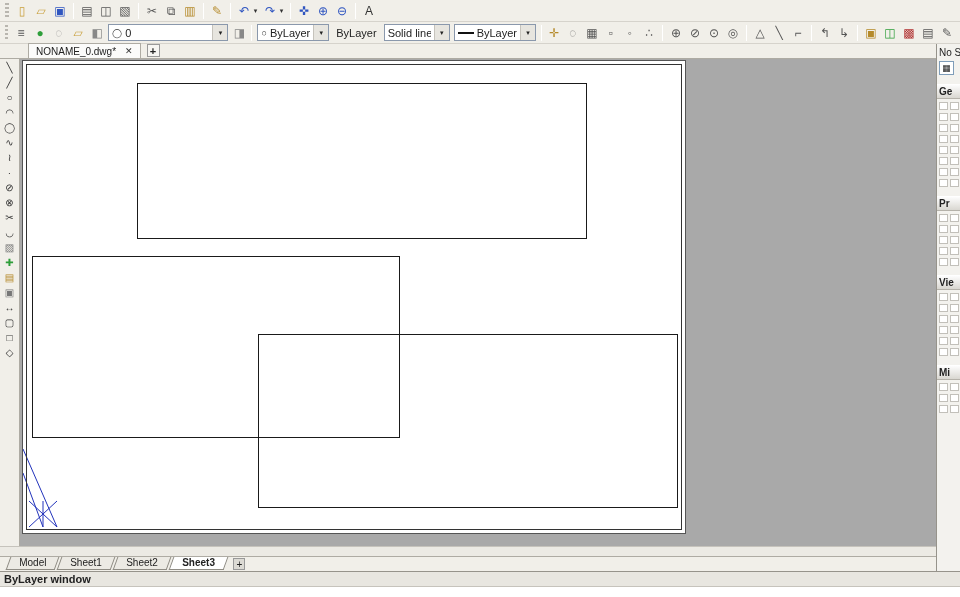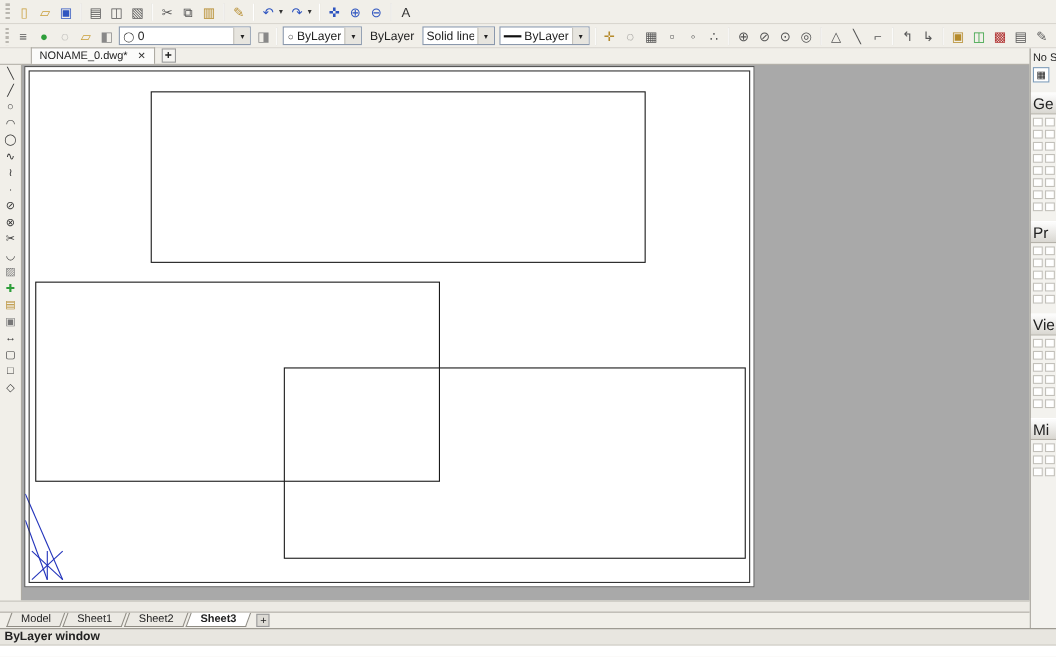--- a/index.html
+++ b/index.html
@@ -30,21 +30,21 @@
 
 #da{position:absolute;top:59px;left:20px;width:916px;height:487px;background:#a9a9a9;overflow:hidden}
 #paper{position:absolute;left:2px;top:1px;width:664px;height:474px;background:#fff;border:1px solid #555}
 .ent{position:absolute;border:1px solid #1a1a1a}
 .ent.frame{border-color:#333}
 #sketch{position:absolute;left:0;top:0}
 
 #rp{position:absolute;top:44px;left:936px;width:24px;height:527px;background:#f3f2ee;border-left:1px solid #96938b;overflow:hidden;font-size:10px}
 .rp-top{padding:3px 0 3px 2px;white-space:nowrap}
 .rp-btn{width:15px;height:14px;margin-left:2px;border:1px solid #7f9db9;background:#fff;display:flex;align-items:center;justify-content:center;font-size:9px}
-.rp-head{margin-top:9px;padding:1px 0 1px 2px;font-weight:normal;font-size:14px;background:linear-gradient(#fdfdfd,#d9d7d1);border-top:1px solid #fff;border-bottom:1px solid #b5b2aa;white-space:nowrap}
+.rp-head{margin-top:9px;padding:1px 0 1px 2px;font-weight:bold;font-size:10px;background:linear-gradient(#fdfdfd,#d9d7d1);border-top:1px solid #fff;border-bottom:1px solid #b5b2aa;white-space:nowrap}
 .rp-row{display:flex;gap:2px;margin:3px 0 0 2px}
 .rp-cell{width:9px;height:8px;background:#fff;border:1px solid #c2c0ba}
 
 #hstrip{position:absolute;top:546px;left:0;width:936px;height:10px;background:#eceae4;border-top:1px solid #c6c3bc}
 
 #sb{position:absolute;top:556px;left:0;width:936px;height:15px;background:#f1efe9;border-top:1px solid #aeaba3;display:flex;align-items:flex-start;padding-left:8px}
 .stab{height:13px;line-height:12px;padding:0 10px;margin-right:2px;background:#eceae4;border:1px solid #8f8c84;border-top:none;transform:skewX(-20deg);font-size:10px;white-space:nowrap}
 .stab span{display:inline-block;transform:skewX(20deg)}
 .stab.active{background:#fff;font-weight:bold}
 .sadd{width:12px;height:12px;margin:1px 0 0 6px;background:#dcdad4;border:1px solid #999;display:flex;align-items:center;justify-content:center;font-size:10px}

